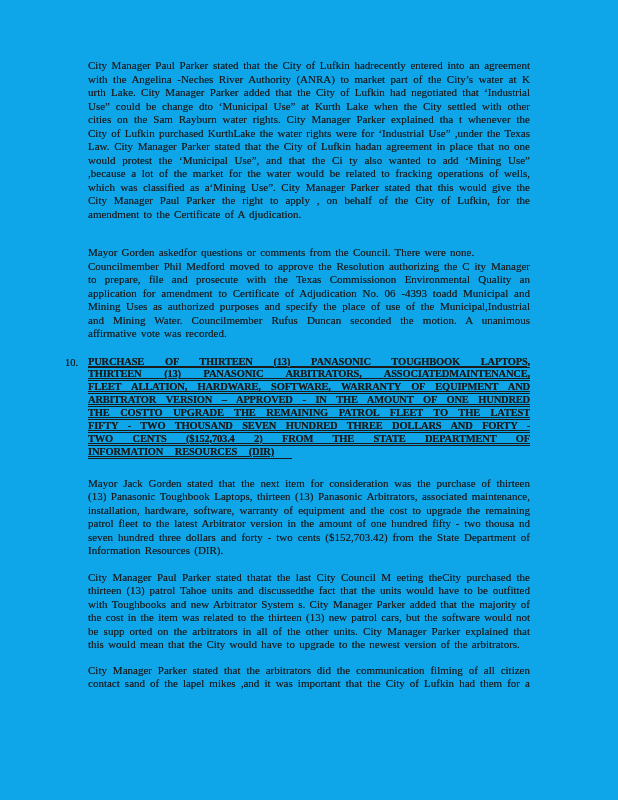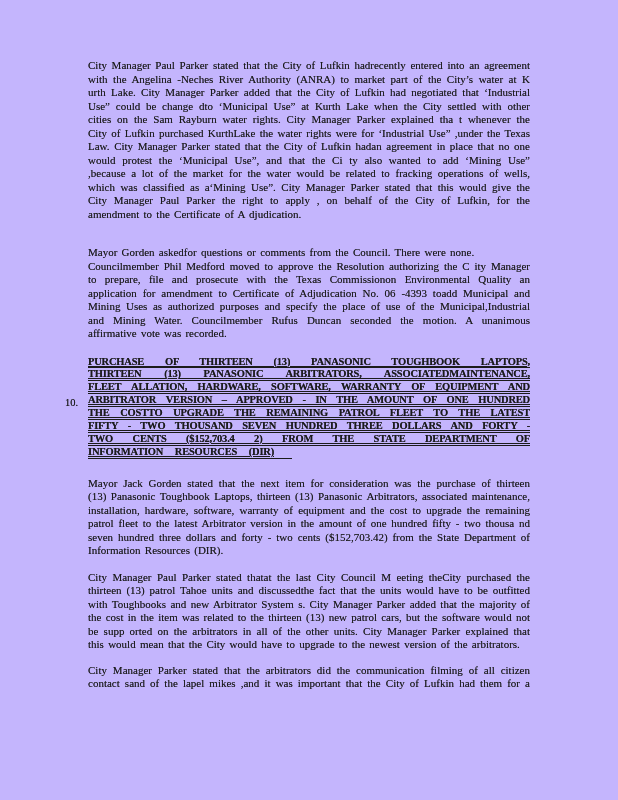--- a/index.html
+++ b/index.html
@@ -4,21 +4,21 @@
 <style>
   html, body {
     margin: 0;
     padding: 0;
     background: #ffffff;
   }
   .page {
     position: relative;
     width: 618px;
     height: 800px;
-    background: #c4b5fd;
+    background: #0ea5e9;
     overflow: hidden;
     font-family: "Liberation Serif", "DejaVu Serif", serif;
     color: #1b1b1b;
   }
   .content {
     position: absolute;
     left: 88px;
     top: 59px;
     width: 442px;
   }
@@ -42,21 +42,20 @@
     margin-bottom: 18px;
   }
   .item-number {
     position: absolute;
     left: -23px;
     top: 0;
     font-size: 10.5px;
     line-height: 13.3px;
     font-weight: 400;
     text-shadow: 0 0 0.4px rgba(20,20,20,0.7);
-    margin-top: 40px;
   }
   .heading {
     font-weight: 700;
     font-size: 10.5px;
     letter-spacing: -0.2px;
     word-spacing: 1px;
     text-shadow: 0 0 0.4px rgba(20,20,20,0.7);
     text-decoration: underline;
   }
   .hline {

